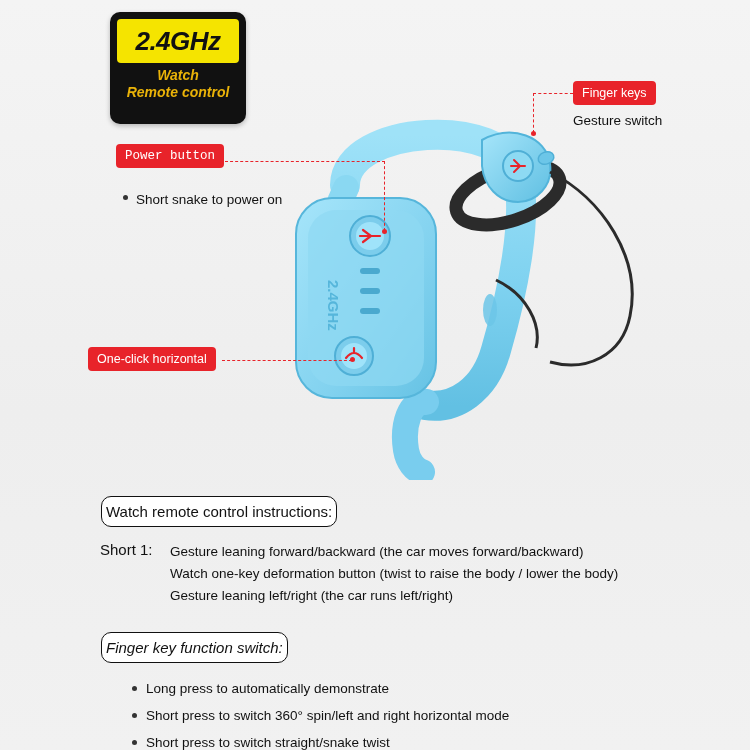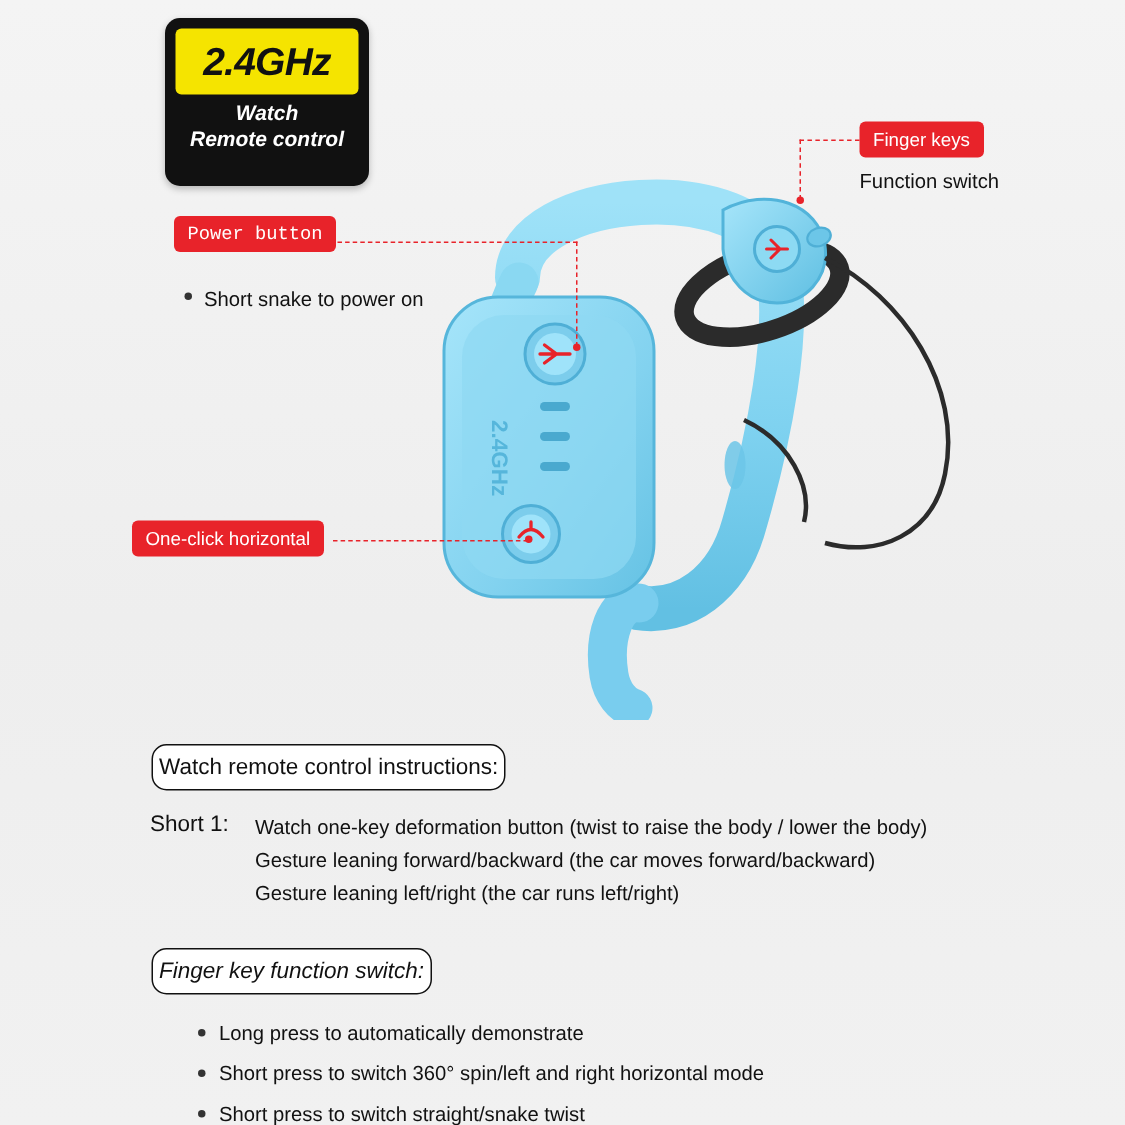--- a/index.html
+++ b/index.html
@@ -44,21 +44,21 @@
   }
   .badge-top span {
     font-size: 26px;
     font-weight: bold;
     color: #111;
     font-style: italic;
     letter-spacing: -0.5px;
     font-family: "Liberation Sans", sans-serif;
   }
   .badge-sub {
-    color: #ffffff;
+    color: #eab308;
     text-align: center;
     font-weight: bold;
     font-style: italic;
     font-size: 14px;
     line-height: 17px;
     padding: 0 4px;
   }
 
   
   .tag {
@@ -266,34 +266,34 @@
   <div class="dash-h" style="left:222px; top:360px; width:130px;"></div>
   <div class="dot" style="left:350px; top:357px;"></div>
 
   <div class="dash-h" style="left:533px; top:93px; width:40px;"></div>
   <div class="dash-v" style="left:533px; top:93px; height:40px;"></div>
   <div class="dot" style="left:531px; top:131px;"></div>
 
   <div class="tag tag-power">Power button</div>
   <div class="tag tag-deform">One-click horizontal</div>
   <div class="tag tag-finger">Finger keys</div>
-  <div class="plain-label lbl-function">Function switch</div>
+  <div class="plain-label lbl-function">Gesture switch</div>
 
   <div class="note note-1">
     <span class="bullet"></span>
     <span>Short snake to power on</span>
   </div>
 
   <div class="section-head sh-1">Watch remote control instructions:</div>
 
   <div class="mode-wrap">
     <div class="mode-label">Short 1:</div>
     <div class="mode-lines">
+      <div>Gesture leaning forward/backward (the car moves forward/backward)</div>
       <div>Watch one-key deformation button (twist to raise the body / lower the body)</div>
-      <div>Gesture leaning forward/backward (the car moves forward/backward)</div>
       <div>Gesture leaning left/right (the car runs left/right)</div>
     </div>
   </div>
 
   <div class="section-head sh-2">Finger key function switch:</div>
 
   <div class="finger-list">
     <div class="li">Long press to automatically demonstrate</div>
     <div class="li">Short press to switch 360° spin/left and right horizontal mode</div>
     <div class="li">Short press to switch straight/snake twist</div>

